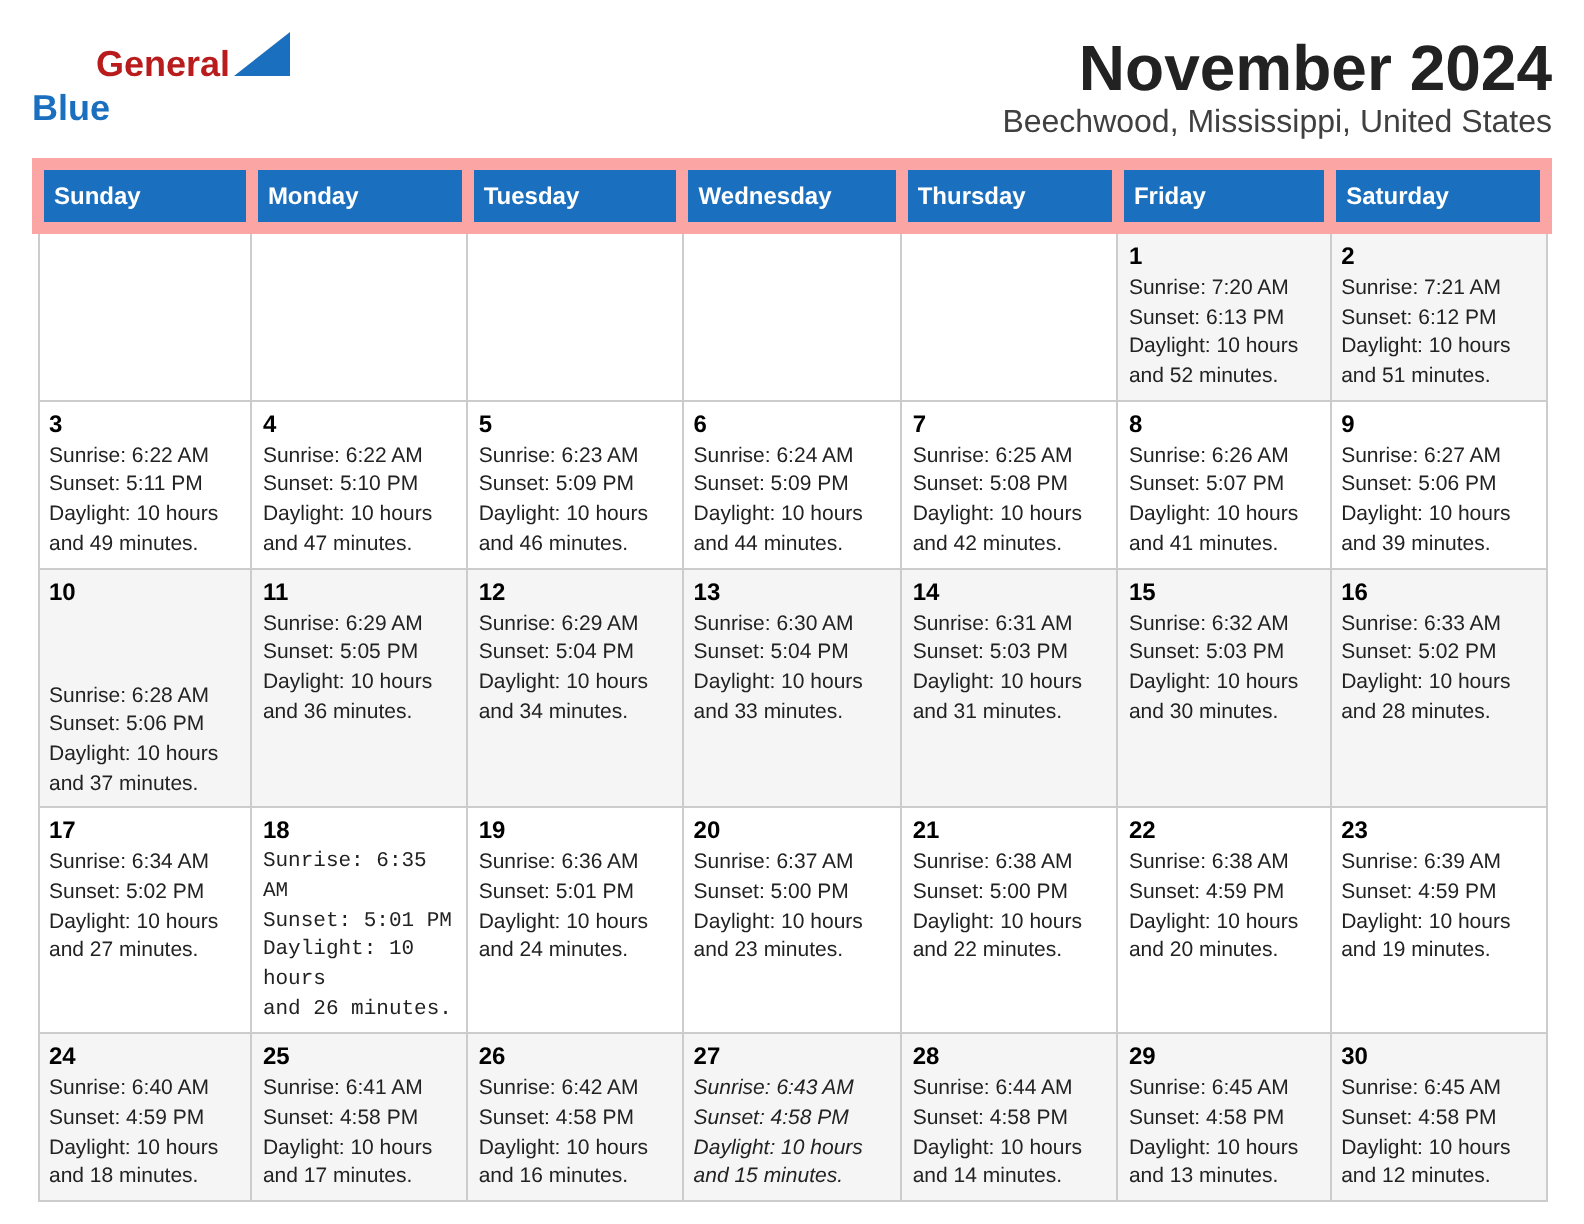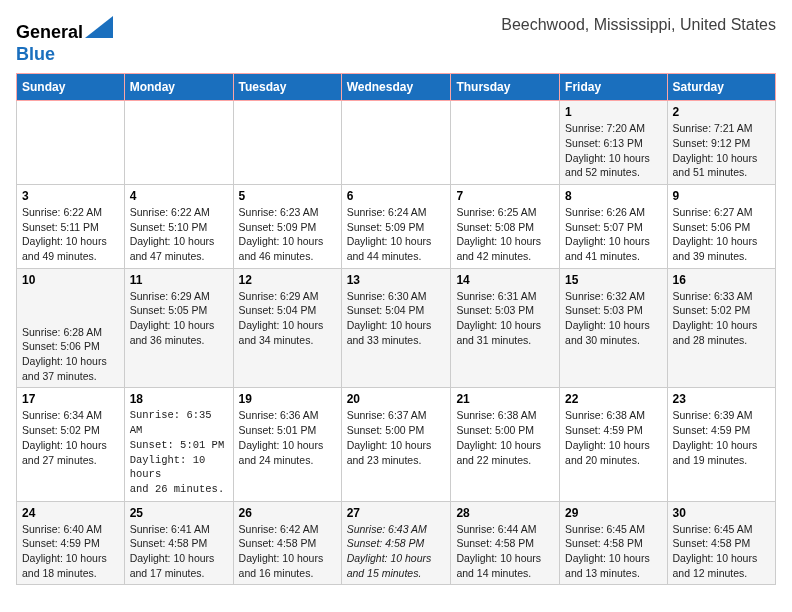--- a/index.html
+++ b/index.html
@@ -18,21 +18,21 @@
     }
     .logo {
       display: flex;
       align-items: center;
     }
     .logo-text {
       font-size: 18px;
       font-weight: bold;
       line-height: 1.2;
     }
-    .logo-general { color: #000000; }
+    .logo-general { color: #b91c1c; margin-left: 32px; }
     .logo-blue { color: #1a6fbe; }
     .logo-icon {
       width: 28px;
       height: 22px;
       margin-left: 2px;
     }
     .title-area {
       text-align: right;
     }
     .title-area h1 {
@@ -50,21 +50,21 @@
       border-collapse: collapse;
       font-size: 11px;
     }
     .calendar-table thead th {
       background: #1a6fbe;
       color: #fff;
       text-align: left;
       padding: 6px 5px;
       font-size: 12px;
       font-weight: bold;
-      border: 1px solid #fca5a5;
+      border: 6px solid #fca5a5;
     }
     .calendar-table tbody td {
       border: 1px solid #ccc;
       vertical-align: top;
       padding: 4px 5px;
       width: 113px;
       min-height: 80px;
       background: #fff;
     }
     .calendar-table tbody tr:nth-child(odd) td {
@@ -98,20 +98,21 @@
         <span class="logo-general">General</span><svg class="logo-icon" viewBox="0 0 28 22">
             <polygon points="0,22 28,0 28,22" fill="#1a6fbe"></polygon>
           </svg>
       </div>
       <div class="logo-text">
         <span class="logo-blue">Blue</span>
       </div>
     </div>
   </div>
   <div class="title-area">
+    <h1>November 2024</h1>
     <h2>Beechwood, Mississippi, United States</h2>
   </div>
 </div>
 
 <table class="calendar-table">
   <thead>
     <tr>
     <th>Sunday</th>
         <th>Monday</th>
         <th>Tuesday</th>
@@ -131,21 +132,21 @@
         <td>
           <span class="day-number">1</span>
           <div class="day-info" style="white-space: pre-line;">Sunrise: 7:20 AM
 Sunset: 6:13 PM
 Daylight: 10 hours
 and 52 minutes.</div>
         </td>
         <td>
           <span class="day-number">2</span>
           <div class="day-info" style="white-space: pre-line;">Sunrise: 7:21 AM
-Sunset: 9:12 PM
+Sunset: 6:12 PM
 Daylight: 10 hours
 and 51 minutes.</div>
         </td>
       </tr>
       <tr>
         <td>
           <span class="day-number">3</span>
           <div class="day-info" style="white-space: pre-line;">Sunrise: 6:22 AM
 Sunset: 5:11 PM
 Daylight: 10 hours

